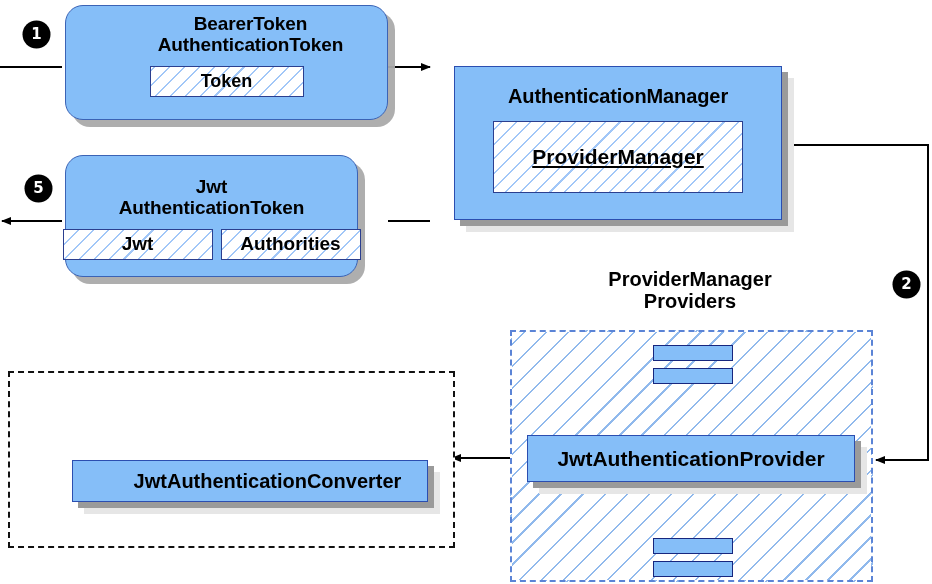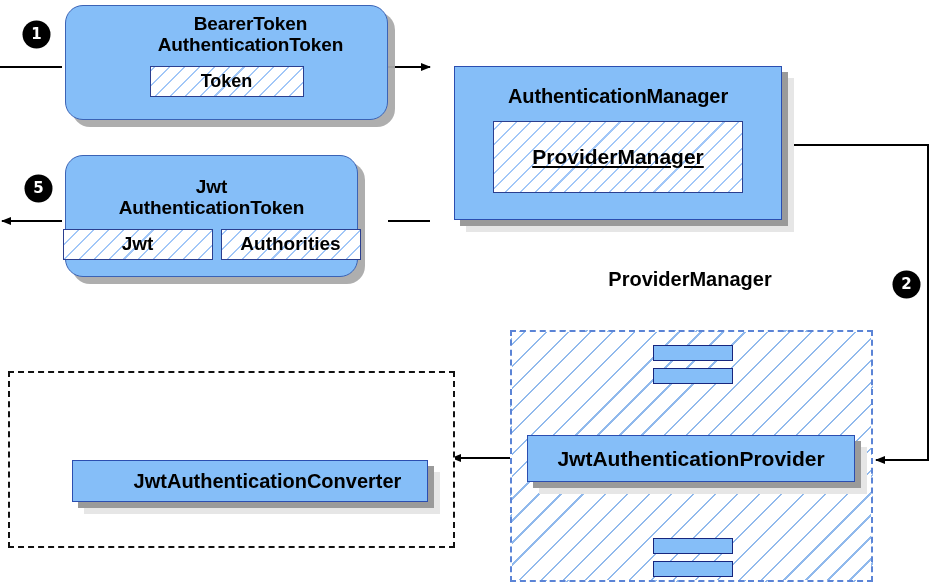--- a/index.html
+++ b/index.html
@@ -165,20 +165,21 @@
   </div>
 
   <div class="node sq-card" style="left:454px;top:66px;width:328px;height:154px;padding-top:18px;
               box-shadow:6px 6px 0 0 #9a9a9a, 12px 12px 0 0 #e6e6e6;">
     <div class="card-title" style="font-size:20px;">AuthenticationManager</div>
     <div class="slot" style="width:250px;height:72px;margin-top:14px;font-size:21px;text-decoration:underline;">ProviderManager</div>
   </div>
 
   <div class="group-label" style="left:560px;top:268px;width:260px;font-size:20px;">
     <div>ProviderManager</div>
+    <div>Providers</div>
   </div>
 
   <div class="providers-group" style="left:510px;top:330px;width:363px;height:252px;"></div>
 
   <div class="bar" style="left:653px;top:345px;width:80px;height:16px;"></div>
   <div class="bar" style="left:653px;top:368px;width:80px;height:16px;"></div>
 
   <div class="bar" style="left:653px;top:538px;width:80px;height:16px;"></div>
   <div class="bar" style="left:653px;top:561px;width:80px;height:16px;"></div>
 

